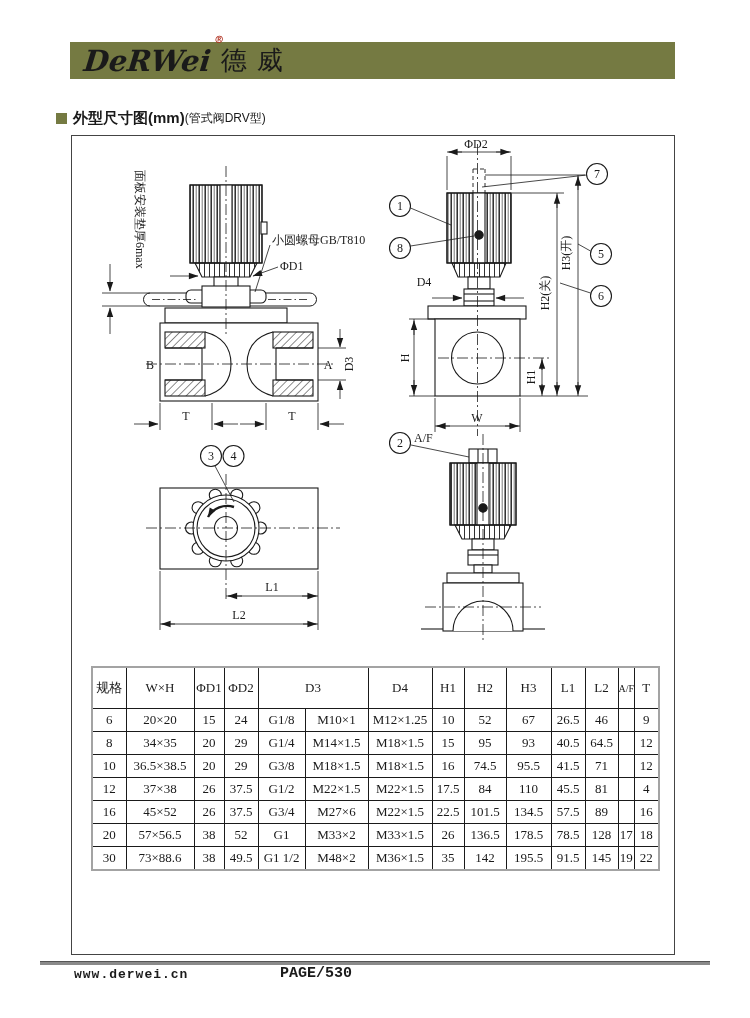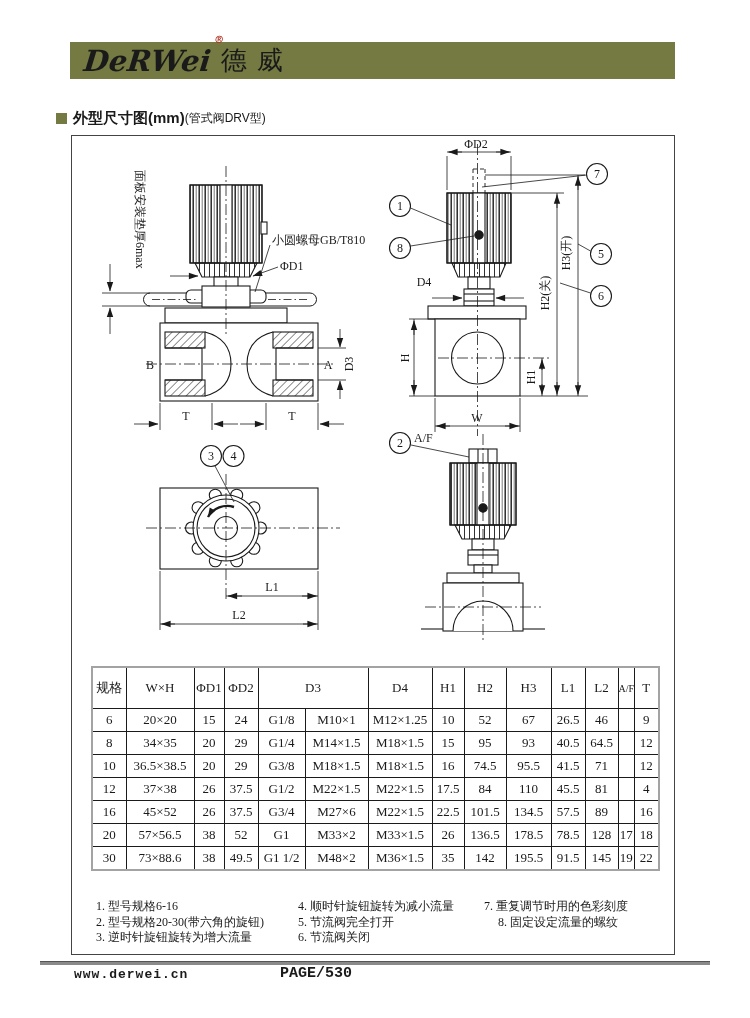--- a/index.html
+++ b/index.html
@@ -473,28 +473,18 @@
             <td>142</td>
             <td>195.5</td>
             <td>91.5</td>
             <td>145</td>
             <td>19</td>
             <td>22</td>
           </tr>
         </tbody>
       </table>
 
-    <div id="notes">
-        <span>1. 型号规格6-16</span>
-        <span>4. 顺时针旋钮旋转为减小流量</span>
-        <span>7. 重复调节时用的色彩刻度</span>
-        <span>2. 型号规格20-30(带六角的旋钮)</span>
-        <span>5. 节流阀完全打开</span>
-        <span class="note-8">8. 固定设定流量的螺纹</span>
-        <span>3. 逆时针旋钮旋转为增大流量</span>
-        <span>6. 节流阀关闭</span>
-      </div>
   </div>
 
   <div id="foot-rule"></div>
   <div id="foot-url">www.derwei.cn</div>
   <div id="foot-page">PAGE/530</div>
 </div>
 
 </body></html>

